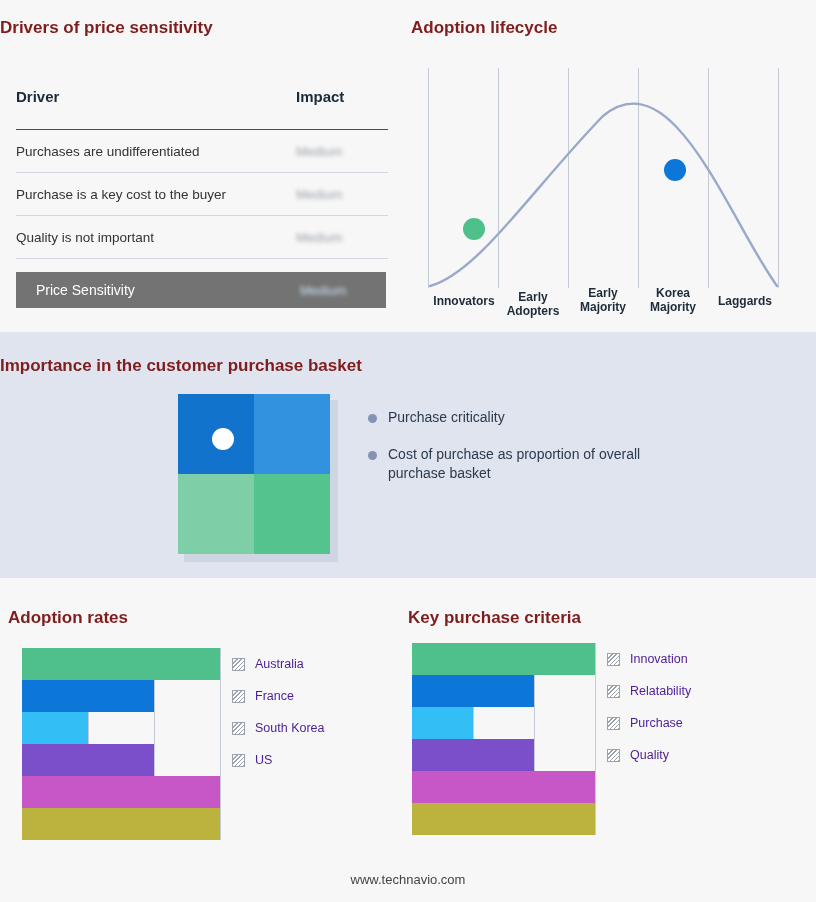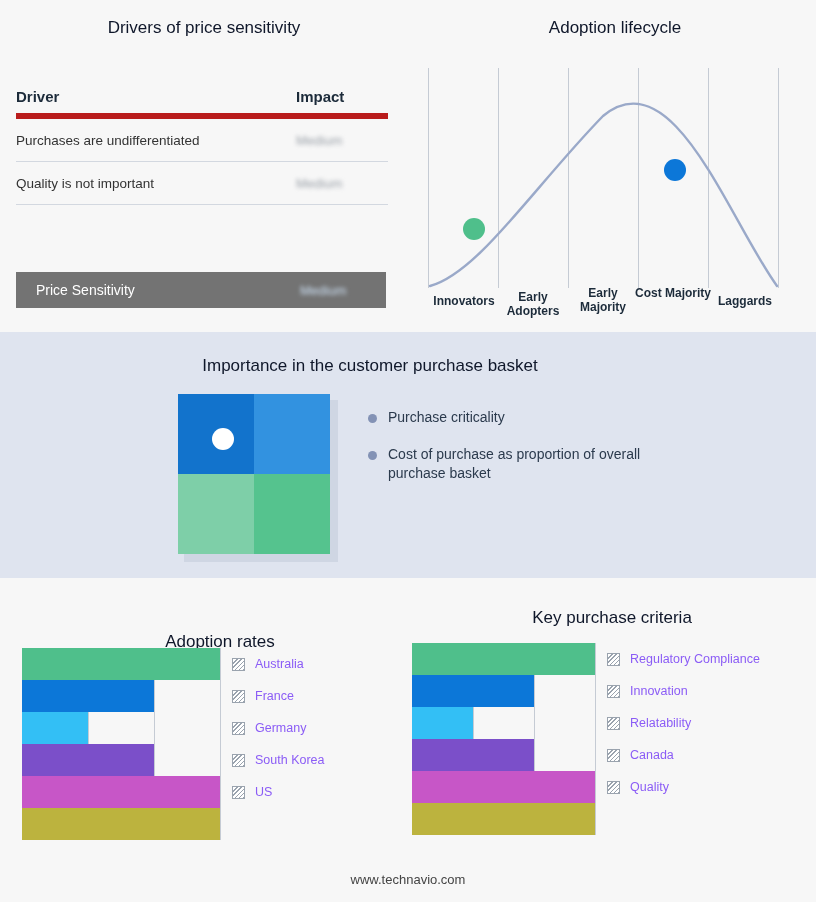--- a/index.html
+++ b/index.html
@@ -13,34 +13,34 @@
   }
   .page { position: relative; width: 816px; height: 902px; }
 
   
   .band-top    { position: absolute; left:0; top:0;   width:816px; height:332px; background:#f7f7f7; }
   .band-middle { position: absolute; left:0; top:332px; width:816px; height:246px; background:#dfe4ef; }
   .band-bottom { position: absolute; left:0; top:578px; width:816px; height:324px; background:#f7f7f7; }
 
   .section-title {
     font-size: 17px;
-    font-weight: normal;
-    color: #0f172a;
-    text-align: center;
+    font-weight: bold;
+    color: #7f1d1d;
+    text-align: left;
   }
 
   
   #drivers-panel { position: absolute; left: 0px; top: 0px; width: 408px; height: 332px; }
   #drivers-panel .section-title { position: absolute; left: 0; top: 18px; width: 408px; }
 
   .driver-table { position: absolute; left: 16px; top: 88px; width: 372px; }
   .driver-head {
     display: flex; align-items: flex-end;
-    padding-bottom: 8px;
-    border-bottom: 6px solid #b91c1c;
+    padding-bottom: 24px;
+    border-bottom: 1px solid #b91c1c;
   }
   .driver-head .c1 { width: 280px; font-size: 15px; font-weight: bold; color:#1c2b3a; }
   .driver-head .c2 { width: 92px; font-size: 15px; font-weight: bold; color:#1c2b3a; }
   .driver-row {
     display: flex; align-items: center;
     height: 43px;
     border-bottom: 1px solid #d3d8e0;
   }
   .driver-row .c1 { width: 280px; font-size: 13.5px; color:#333; }
   .driver-row .c2 { width: 92px; font-size: 13px; color:#9aa0a8; }
@@ -80,28 +80,28 @@
   .q3 { background:#7ecfa8; }
   .q4 { background:#55c38e; }
   .quad-dot { position:absolute; left:34px; top:34px; width:22px; height:22px; border-radius:50%; background:#ffffff; }
   .basket-legend { position: absolute; left: 368px; top: 76px; width: 330px; }
   .legend-item { display:flex; align-items:flex-start; margin-bottom: 18px; }
   .legend-bullet { width:9px; height:9px; border-radius:50%; background:#8392b5; margin-top:6px; margin-right:11px; flex:none; }
   .legend-text { font-size:14px; color:#2b3a4d; line-height:19px; }
 
   
   #adoption-panel { position: absolute; left: 0px; top: 578px; width: 408px; height: 324px; }
-  #adoption-panel .section-title { position: absolute; left: 16px; top: 30px; width: 408px; margin-top: 24px; }
+  #adoption-panel .section-title { position: absolute; left: 8px; top: 30px; width: 408px; }
   .bars { position: absolute; }
   .bar-grid { position: absolute; top: 0; }
   .grid-line { position:absolute; top:0; width:1px; background:#c5cbd4; }
   .bar-row { position: relative; height: 32px; }
   .bar-fill { position:absolute; left:0; top:0; height:32px; }
   .bar-labels { position:absolute; }
-  .bar-label { display:flex; align-items:center; height:32px; font-size:12.5px; color:#8b5cf6; }
+  .bar-label { display:flex; align-items:center; height:32px; font-size:12.5px; color:#4c1d95; }
   .hatch {
     width: 13px; height: 13px; margin-right: 10px; flex:none;
     border: 1px solid #9aa3ae; background: #ffffff;
     background-image: repeating-linear-gradient(-45deg, #9aa3ae 0 1px, transparent 1px 3px);
   }
 
   
   #criteria-panel { position: absolute; left: 408px; top: 578px; width: 408px; height: 324px; }
   #criteria-panel .section-title { position: absolute; left: 0; top: 30px; width: 408px; }
 
@@ -123,20 +123,24 @@
     <div class="section-title">Drivers of price sensitivity</div>
 
     <div class="driver-table">
       <div class="driver-head">
         <div class="c1">Driver</div>
         <div class="c2">Impact</div>
       </div>
 
       <div class="driver-row">
         <div class="c1">Purchases are undifferentiated</div>
+        <div class="c2 blurred">Medium</div>
+      </div>
+      <div class="driver-row">
+        <div class="c1">Purchase is a key cost to the buyer</div>
         <div class="c2 blurred">Medium</div>
       </div>
       <div class="driver-row">
         <div class="c1">Quality is not important</div>
         <div class="c2 blurred">Medium</div>
       </div>
     </div>
 
     <div class="sensitivity-bar">
       <div class="lbl">Price Sensitivity</div>
@@ -163,21 +167,21 @@
 
         <circle cx="46" cy="161" r="11" fill="#4fbf8b"></circle>
         <circle cx="247" cy="102" r="11" fill="#0c77d8"></circle>
       </svg>
     </div>
 
     <div class="lc-labels">
       <div class="lc-label" style="left:-4px;  top:12px; width:80px;">Innovators</div>
       <div class="lc-label" style="left:66px;  top:8px;  width:78px;text-align:center;">Early Adopters</div>
       <div class="lc-label" style="left:136px; top:4px;  width:78px;">Early Majority</div>
-      <div class="lc-label" style="left:206px; top:4px;  width:78px;">Cost Majority</div>
+      <div class="lc-label" style="left:206px; top:4px;  width:78px;">Korea Majority</div>
       <div class="lc-label" style="left:278px; top:12px; width:78px;">Laggards</div>
     </div>
   </div>
 
   <div id="basket-panel">
     <div class="section-title">Importance in the customer purchase basket</div>
 
     <div class="quad-wrap">
       <div class="quad-shadow"></div>
       <div class="quad">
@@ -234,24 +238,20 @@
         <div class="bar-label">
           <span class="hatch"></span>
           <span>Australia</span>
         </div>
         <div class="bar-label">
           <span class="hatch"></span>
           <span>France</span>
         </div>
         <div class="bar-label">
           <span class="hatch"></span>
-          <span>Germany</span>
-        </div>
-        <div class="bar-label">
-          <span class="hatch"></span>
           <span>South Korea</span>
         </div>
         <div class="bar-label">
           <span class="hatch"></span>
           <span>US</span>
         </div>
       </div>
   </div>
 
   <div id="criteria-panel">
@@ -279,33 +279,29 @@
         <div class="bar-row">
           <div class="bar-fill" style="width: 183px; background: rgb(199, 86, 199);"></div>
         </div>
         <div class="bar-row">
           <div class="bar-fill" style="width: 183px; background: rgb(188, 179, 62);"></div>
         </div>
       </div>
     <div class="bar-labels" id="criteria-labels" style="left:199px; top:65px; width:205px;">
         <div class="bar-label">
           <span class="hatch"></span>
-          <span>Regulatory Compliance</span>
-        </div>
-        <div class="bar-label">
-          <span class="hatch"></span>
           <span>Innovation</span>
         </div>
         <div class="bar-label">
           <span class="hatch"></span>
           <span>Relatability</span>
         </div>
         <div class="bar-label">
           <span class="hatch"></span>
-          <span>Canada</span>
+          <span>Purchase</span>
         </div>
         <div class="bar-label">
           <span class="hatch"></span>
           <span>Quality</span>
         </div>
       </div>
   </div>
 
   <div class="footer">www.technavio.com</div>
 </div>

